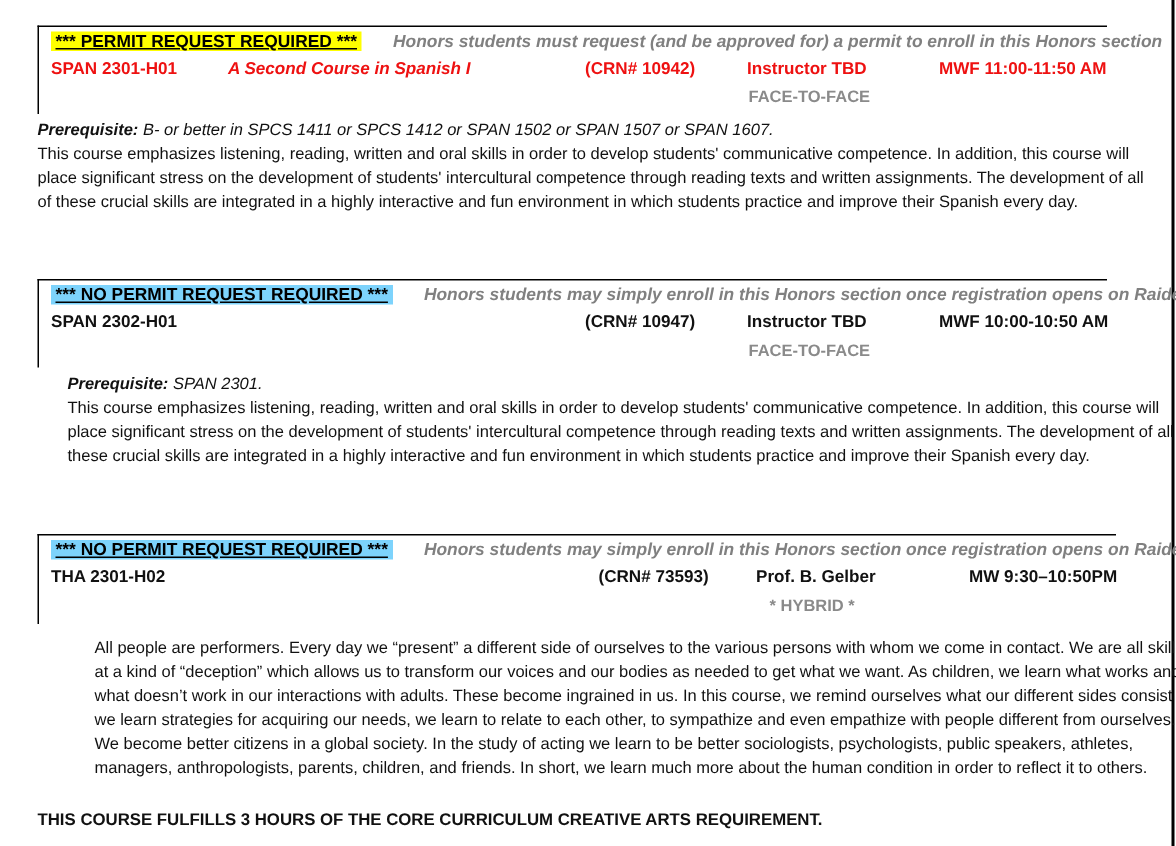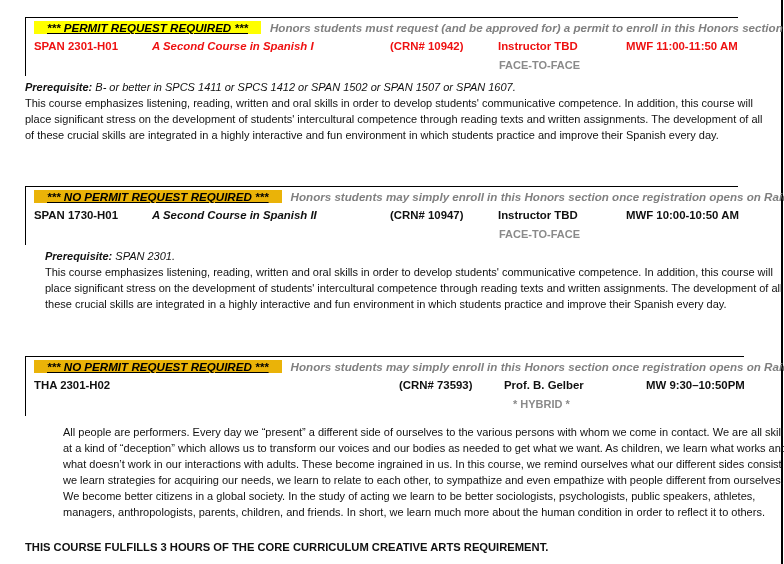--- a/index.html
+++ b/index.html
@@ -36,30 +36,29 @@
       left: 8px;
       top: 2px;
       white-space: nowrap;
       font-size: 11.6px;
       line-height: 15px;
     }
     .tag {
       font-weight: bold;
       text-decoration: underline;
       color: #000;
-      padding: 0 13px;
-      font-style: italic;
+      padding: 0 3px;
     }
     .tag.yellow { background: #ffff00; }
-    .tag.green { background: #eab308; }
+    .tag.green { background: #7dd3fc; }
     .note {
       font-style: italic;
       font-weight: bold;
       color: #808080;
-      margin-left: 9px;
+      margin-left: 21px;
     }
     .row {
       position: absolute;
       top: 21px;
       font-size: 11.4px;
       font-weight: bold;
       line-height: 15px;
       white-space: nowrap;
     }
     .red { color: #ee1111; }
@@ -113,22 +112,21 @@
     <div><span class="prereq-label">Prerequisite:</span><span class="prereq-value"> B- or better in SPCS 1411 or SPCS 1412 or SPAN 1502 or SPAN 1507 or SPAN 1607.</span></div>
     <div>This course emphasizes listening, reading, written and oral skills in order to develop students' communicative competence. In addition, this course will place significant stress on the development of students' intercultural competence through reading texts and written assignments. The development of all of these crucial skills are integrated in a highly interactive and fun environment in which students practice and improve their Spanish every day.</div>
   </div>
 </div>
 
 <div class="section" style="top:0;">
   <div class="box" style="top:186px; height:58px;">
     <div class="banner-row">
       <span class="tag green">*** NO PERMIT REQUEST REQUIRED ***</span><span class="note">Honors students may simply enroll in this Honors section once registration opens on Raiderlink</span>
     </div>
-    <span class="row black" style="left:8px;">SPAN 1730-H01</span>
-    <span class="row black it" style="left:126px;">A Second Course in Spanish II</span>
+    <span class="row black" style="left:8px;">SPAN 2302-H01</span>
     <span class="row black" style="left:364px;">(CRN# 10947)</span>
     <span class="row black" style="left:472px;">Instructor TBD</span>
     <span class="row black" style="left:600px;">MWF 10:00-10:50 AM</span>
     <span class="mode" style="left:473px;">FACE-TO-FACE</span>
   </div>
   <div class="body-text" style="top:248px;margin-left:20px;">
     <div><span class="prereq-label">Prerequisite:</span><span class="prereq-value"> SPAN 2301.</span></div>
     <div>This course emphasizes listening, reading, written and oral skills in order to develop students' communicative competence. In addition, this course will place significant stress on the development of students' intercultural competence through reading texts and written assignments. The development of all these crucial skills are integrated in a highly interactive and fun environment in which students practice and improve their Spanish every day.</div>
   </div>
 </div>

